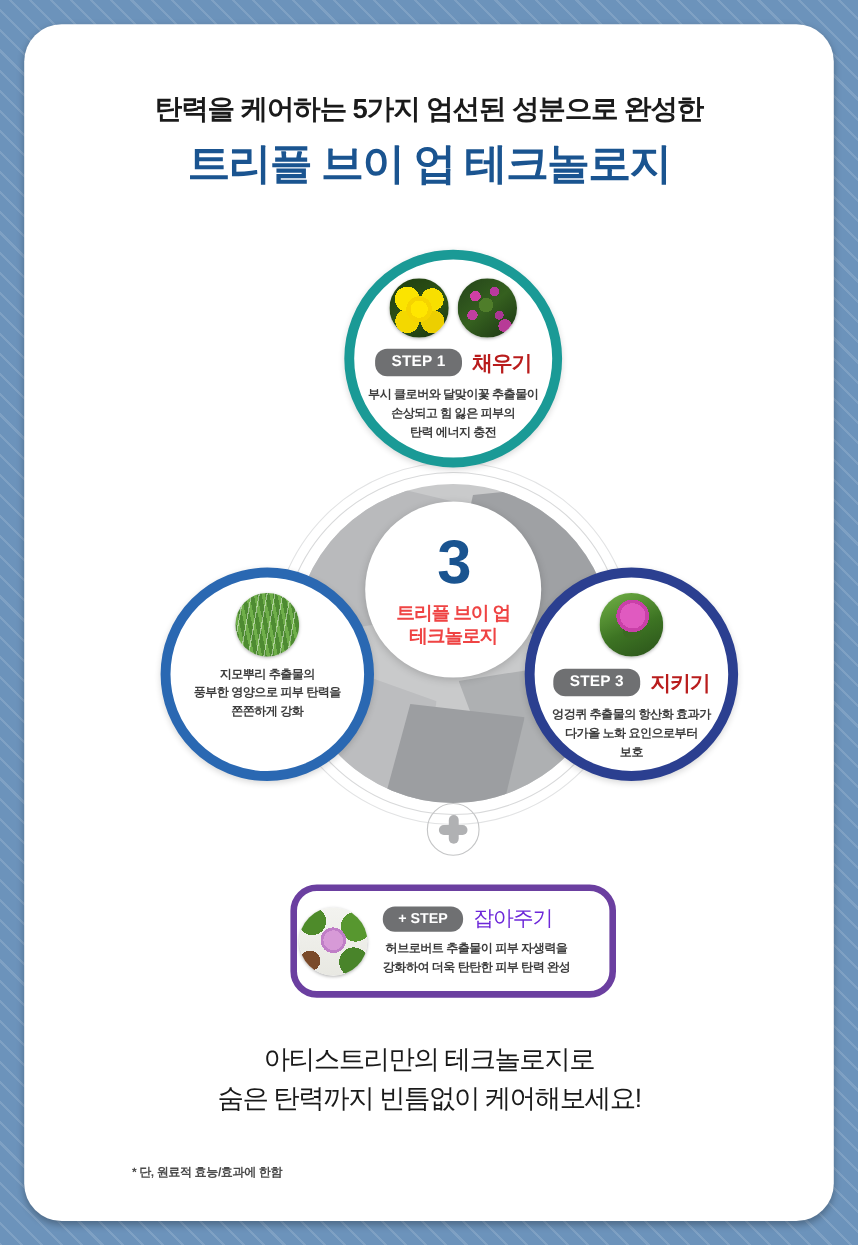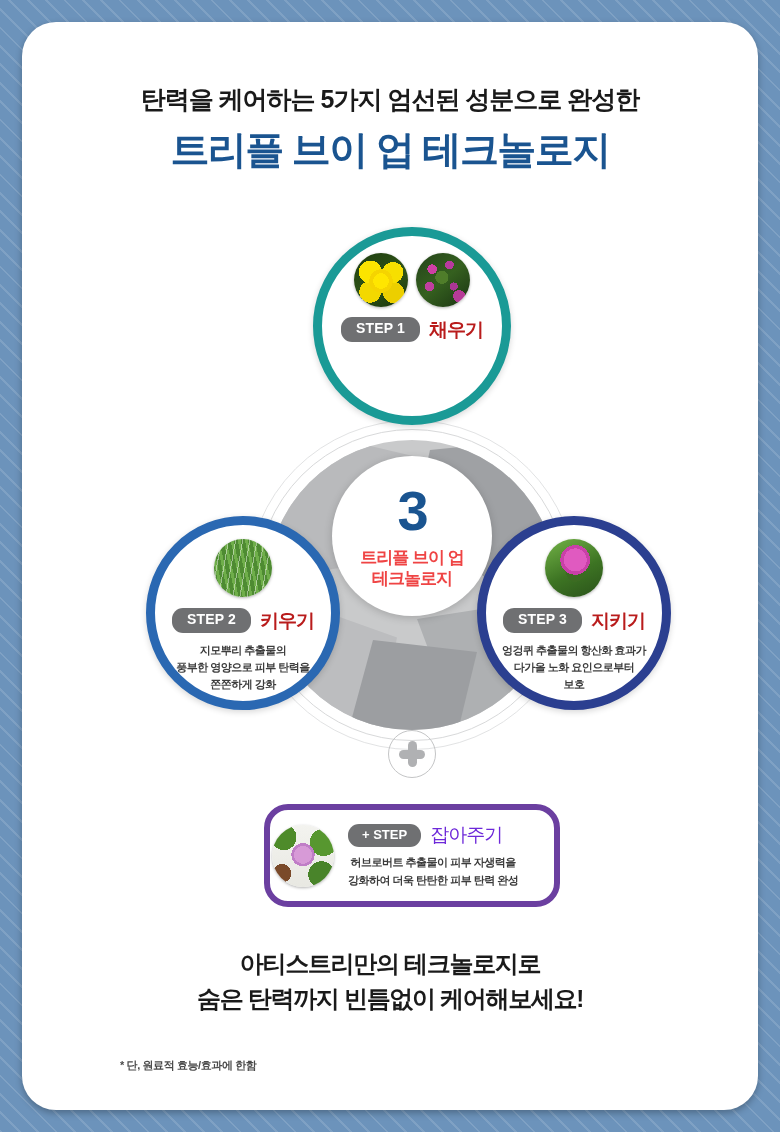--- a/index.html
+++ b/index.html
@@ -189,21 +189,21 @@
   }
   .pb-verb{ font-size:19px; font-weight:400; color:#6d28d9; letter-spacing:-1px; }
   .pb-desc{
     margin-top:6px; font-size:11px; font-weight:700; color:#3c3c3c;
     line-height:1.55; letter-spacing:-.5px; text-align:center;
   }
 
   
   .foot-wrap{ position:absolute; top:925px; left:0; right:0; text-align:center; }
   .foot-line{
-    font-size:24px; font-weight:700; color:#1a1a1a; letter-spacing:-1.3px; line-height:1.45;
+    font-size:24px; font-weight:400; color:#1a1a1a; letter-spacing:-1.3px; line-height:1.45;
   }
   .note{
     position:absolute; top:1036px; left:98px;
     font-size:11px; font-weight:700; color:#4a4a4a; letter-spacing:-.4px;
   }
 </style>
 </head>
 <body>
 
 <div id="backdrop"></div>
@@ -236,29 +236,30 @@
 
     <div class="bubble b1">
       <div class="thumbs">
         <div class="thumb ph-primrose"></div>
         <div class="thumb ph-clover"></div>
       </div>
       <div class="step-row">
         <span class="pill">STEP 1</span>
         <span class="verb">채우기</span>
       </div>
+      <div class="desc">
+        <div>부시 클로버와 달맞이꽃 추출물이</div>
+        <div>손상되고 힘 잃은 피부의</div>
+        <div>탄력 에너지 충전</div>
+      </div>
     </div>
 
     <div class="bubble b2">
       <div class="thumbs">
         <div class="thumb ph-anemarrhena"></div>
-      </div>
-      <div class="step-row">
-        <span class="pill">STEP 2</span>
-        <span class="verb">키우기</span>
       </div>
       <div class="desc">
         <div>지모뿌리 추출물의</div>
         <div>풍부한 영양으로 피부 탄력을</div>
         <div>쫀쫀하게 강화</div>
       </div>
     </div>
 
     <div class="bubble b3">
       <div class="thumbs">

